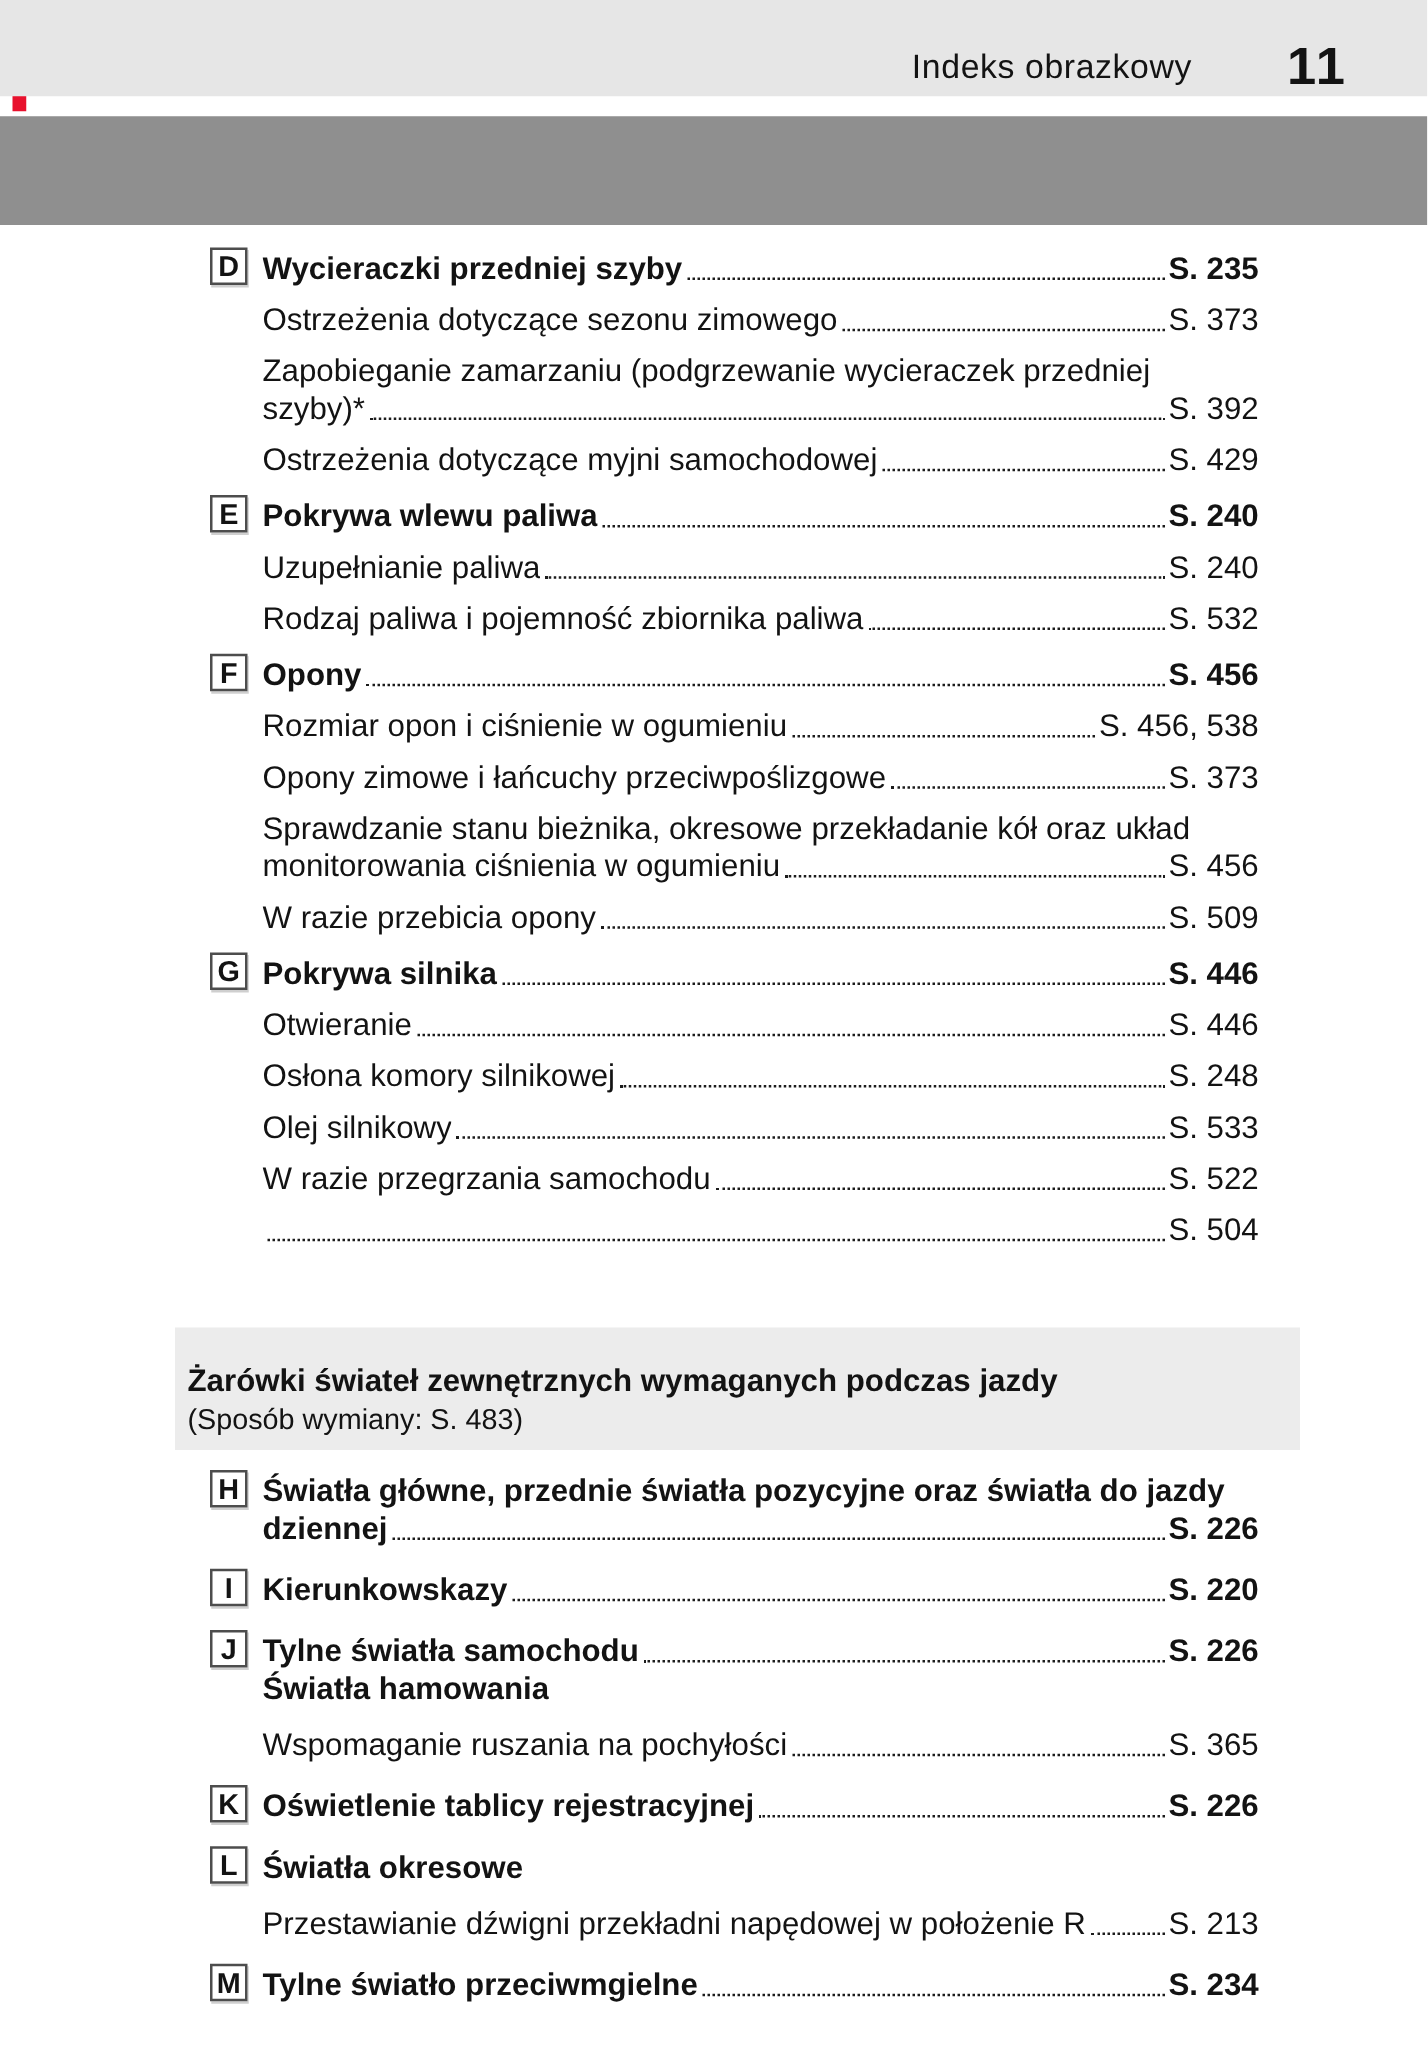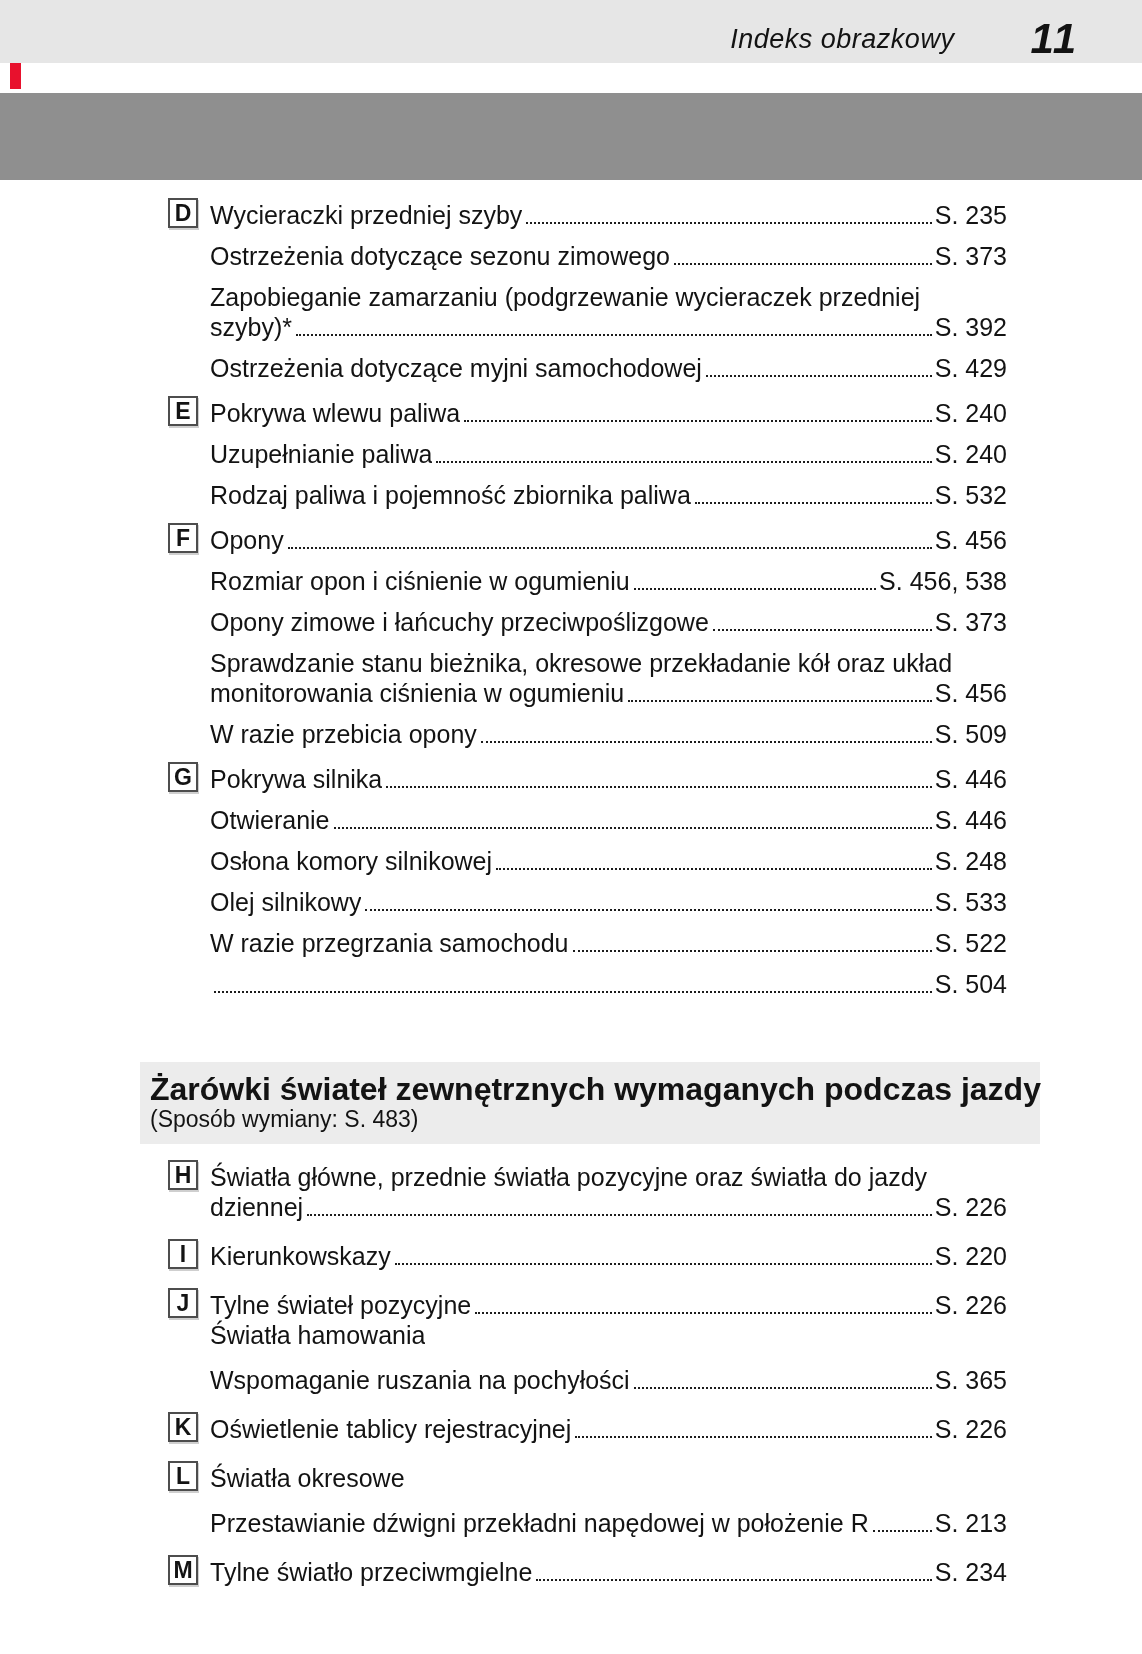--- a/index.html
+++ b/index.html
@@ -9,24 +9,24 @@
     background:var(--page_bg,#fff);
     font-family:"Liberation Sans","DejaVu Sans",sans-serif;
     color:var(--text,#131313);
     overflow:hidden;
   }
   .accent-tab{
     position:absolute;left:10px;top:4px;width:11px;height:85px;
     background:var(--accent,#e8112d);
   }
   .page-header{
-    position:absolute;top:0;left:0;right:0;height:63px;
+    position:absolute;top:0;left:0;right:0;height:77px;
     background:var(--header_bar,#e6e6e6);
     display:flex;align-items:flex-end;justify-content:flex-end;
-    padding:0 64px 9px 0;box-sizing:border-box;font-style:italic;
+    padding:0 64px 9px 0;box-sizing:border-box;
   }
   .header-title{
     font-size:27px;font-weight:400;letter-spacing:0.5px;margin-right:76px;
     line-height:30px;
   }
   .header-page-number{
     font-size:42px;font-weight:700;line-height:30px;letter-spacing:2px;
   }
   .gray-band{
     position:absolute;top:93px;left:0;right:0;height:87px;
@@ -45,34 +45,34 @@
     flex:0 0 auto;width:30px;height:30px;margin:-2px 12px 0 0;
     border:2px solid #4d4d4d;box-shadow:1px 2px 0 0 #cfcfcf;background:#fff;
     display:flex;align-items:center;justify-content:center;
     font-size:23px;font-weight:700;box-sizing:border-box;
   }
   .entry-body{flex:1 1 auto;min-width:0;display:flex;flex-direction:column;}
   .entry-line{
     display:flex;align-items:flex-end;
     font-size:25px;line-height:30px;font-weight:400;white-space:nowrap;
   }
-  .row.main .entry-line{font-weight:400;}
+  .row.main .entry-line{font-weight:700;}
   .txt{flex:0 1 auto;overflow:hidden;}
   .leader{
     flex:1 1 8px;min-width:8px;
     border-bottom:2.5px dotted #1c1c1c;
     margin:0 3px 6px 4px;
   }
   .pg{flex:0 0 auto;}
   .section-box{
     background:var(--section_bg,#ececec);
     margin:52px -33px 14px -28px;
     padding:12px 14px 10px 10px;
   }
-  .section-box .sn1{font-size:32px;line-height:30px;font-weight:700;white-space:nowrap;}
+  .section-box .sn1{font-size:25px;line-height:30px;font-weight:700;white-space:nowrap;margin-top:16px;}
   .section-box .sn2{font-size:23px;line-height:30px;font-weight:400;white-space:nowrap;}
 </style>
 </head>
 <body>
 
 <div class="page">
   <div class="accent-tab"></div>
 
   <header class="page-header">
     <span class="header-title">Indeks obrazkowy</span>
@@ -276,21 +276,21 @@
             <div class="entry-line">
               <span class="txt">Kierunkowskazy</span>
               <span class="leader"></span>
               <span class="pg">S. 220</span>
             </div>
           </div>
         </div><div class="row main">
           <span class="letter-box">J</span>
           <div class="entry-body">
             <div class="entry-line">
-              <span class="txt">Tylne świateł pozycyjne</span>
+              <span class="txt">Tylne światła samochodu</span>
               <span class="leader"></span>
               <span class="pg">S. 226</span>
             </div>
             <div class="entry-line">
               <span class="txt">Światła hamowania</span>
             </div>
           </div>
         </div><div class="row sub">
           <div class="entry-body">
             <div class="entry-line">

